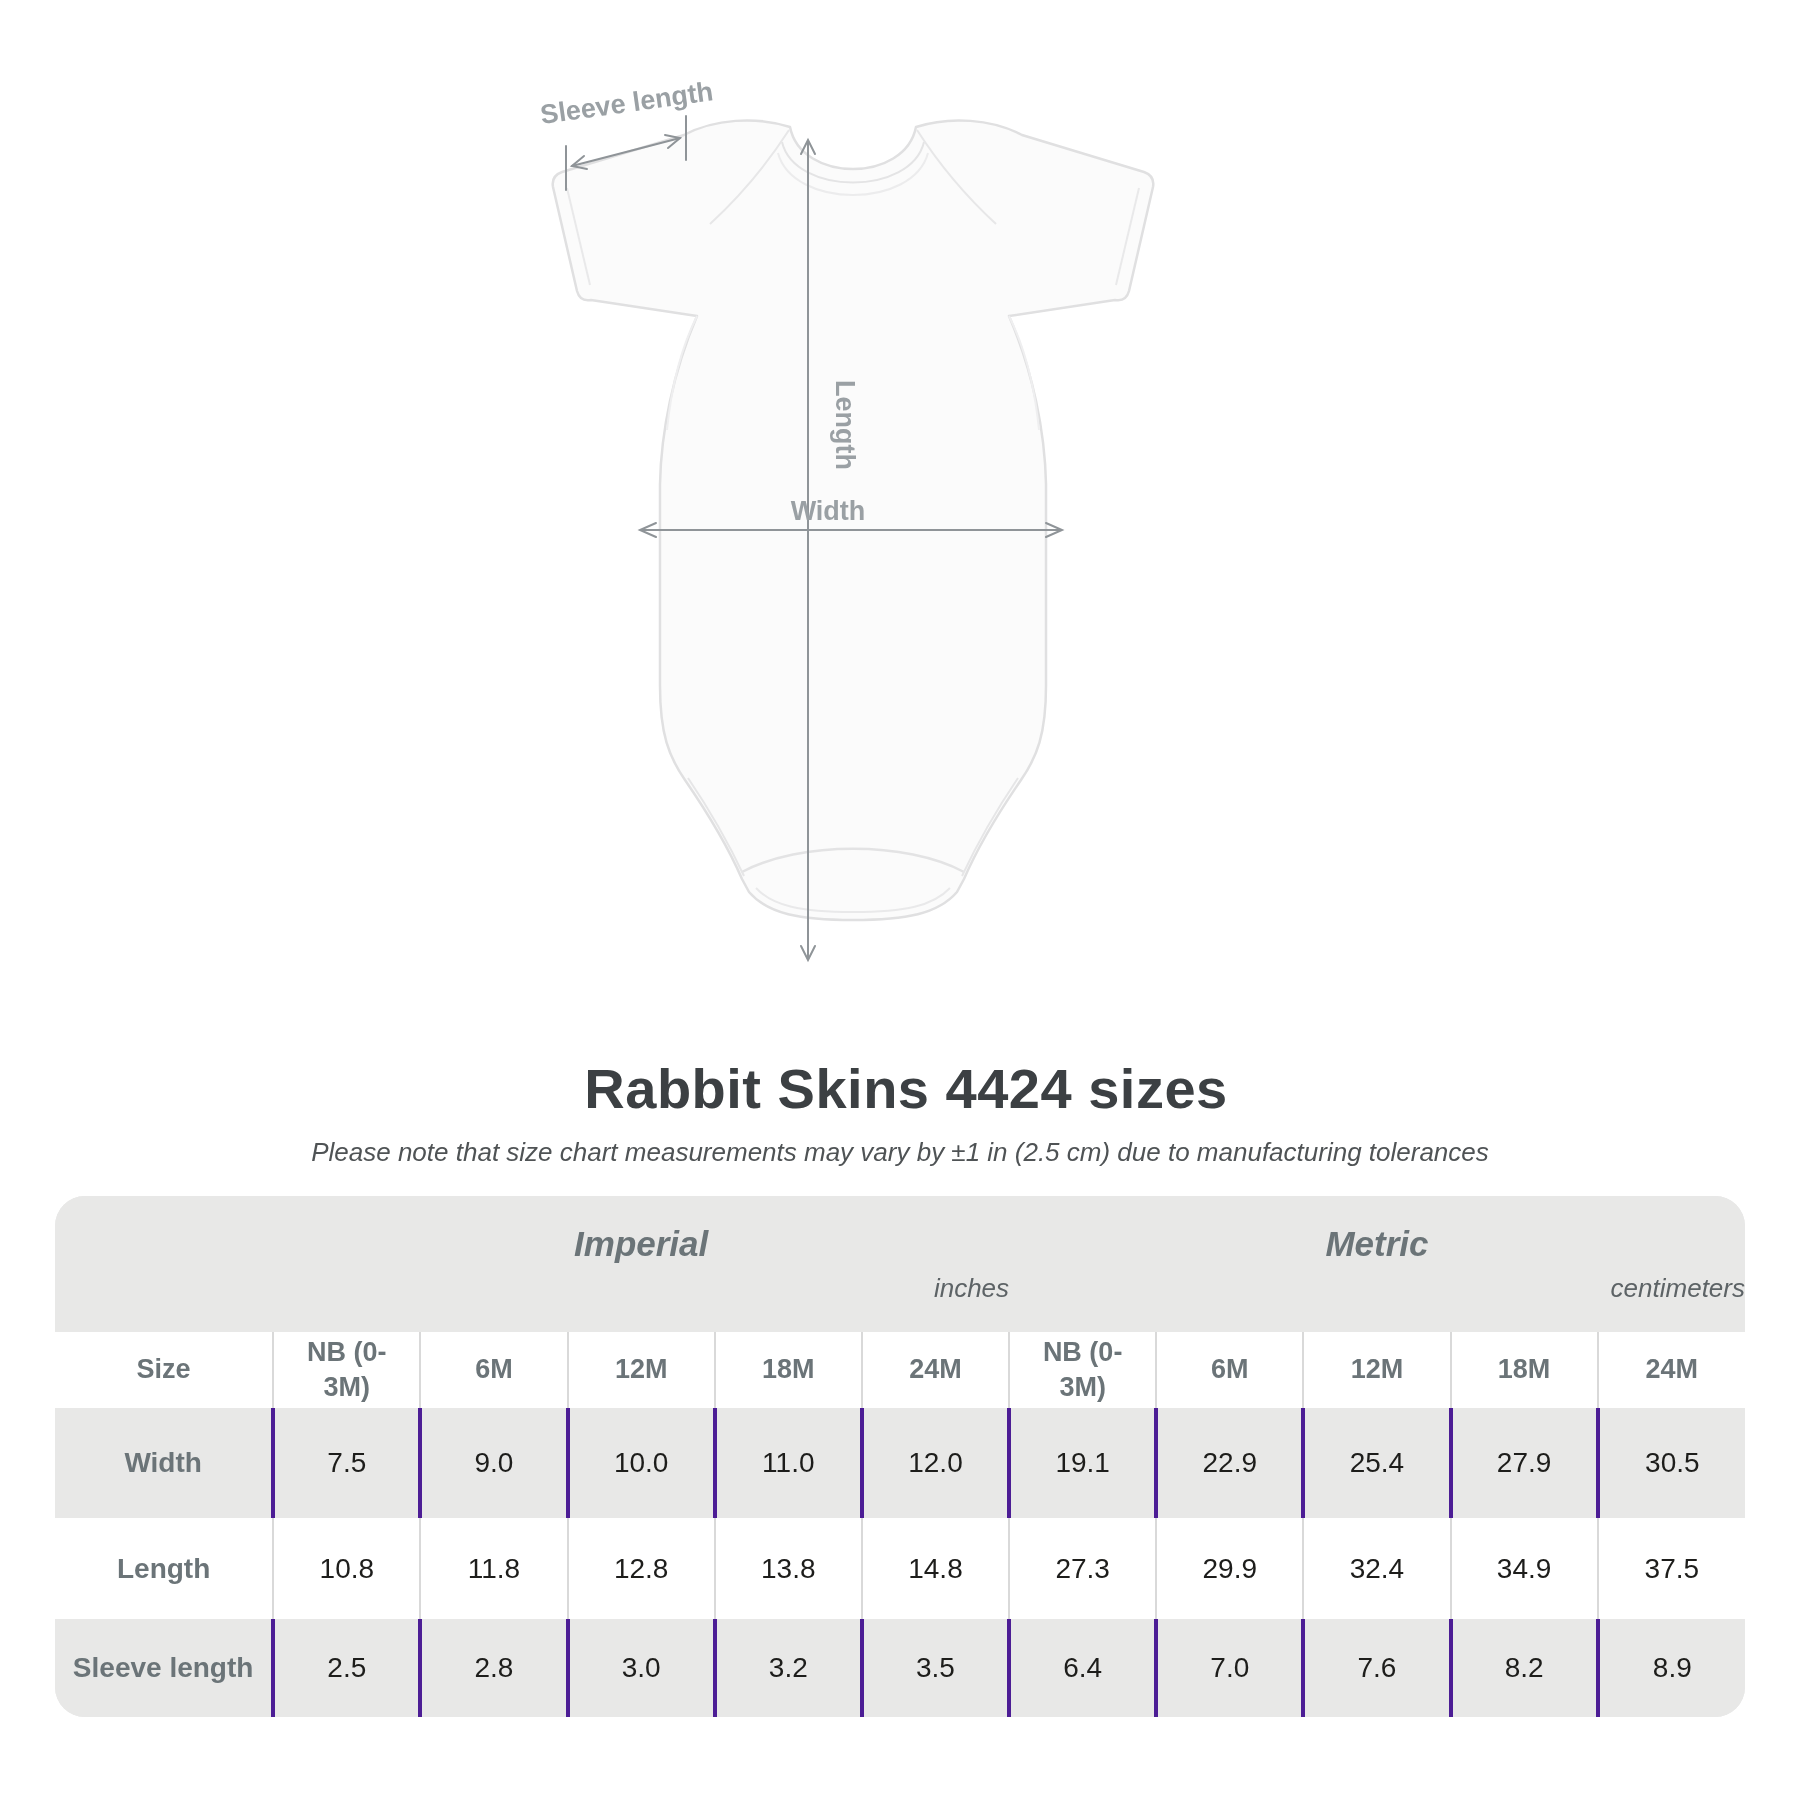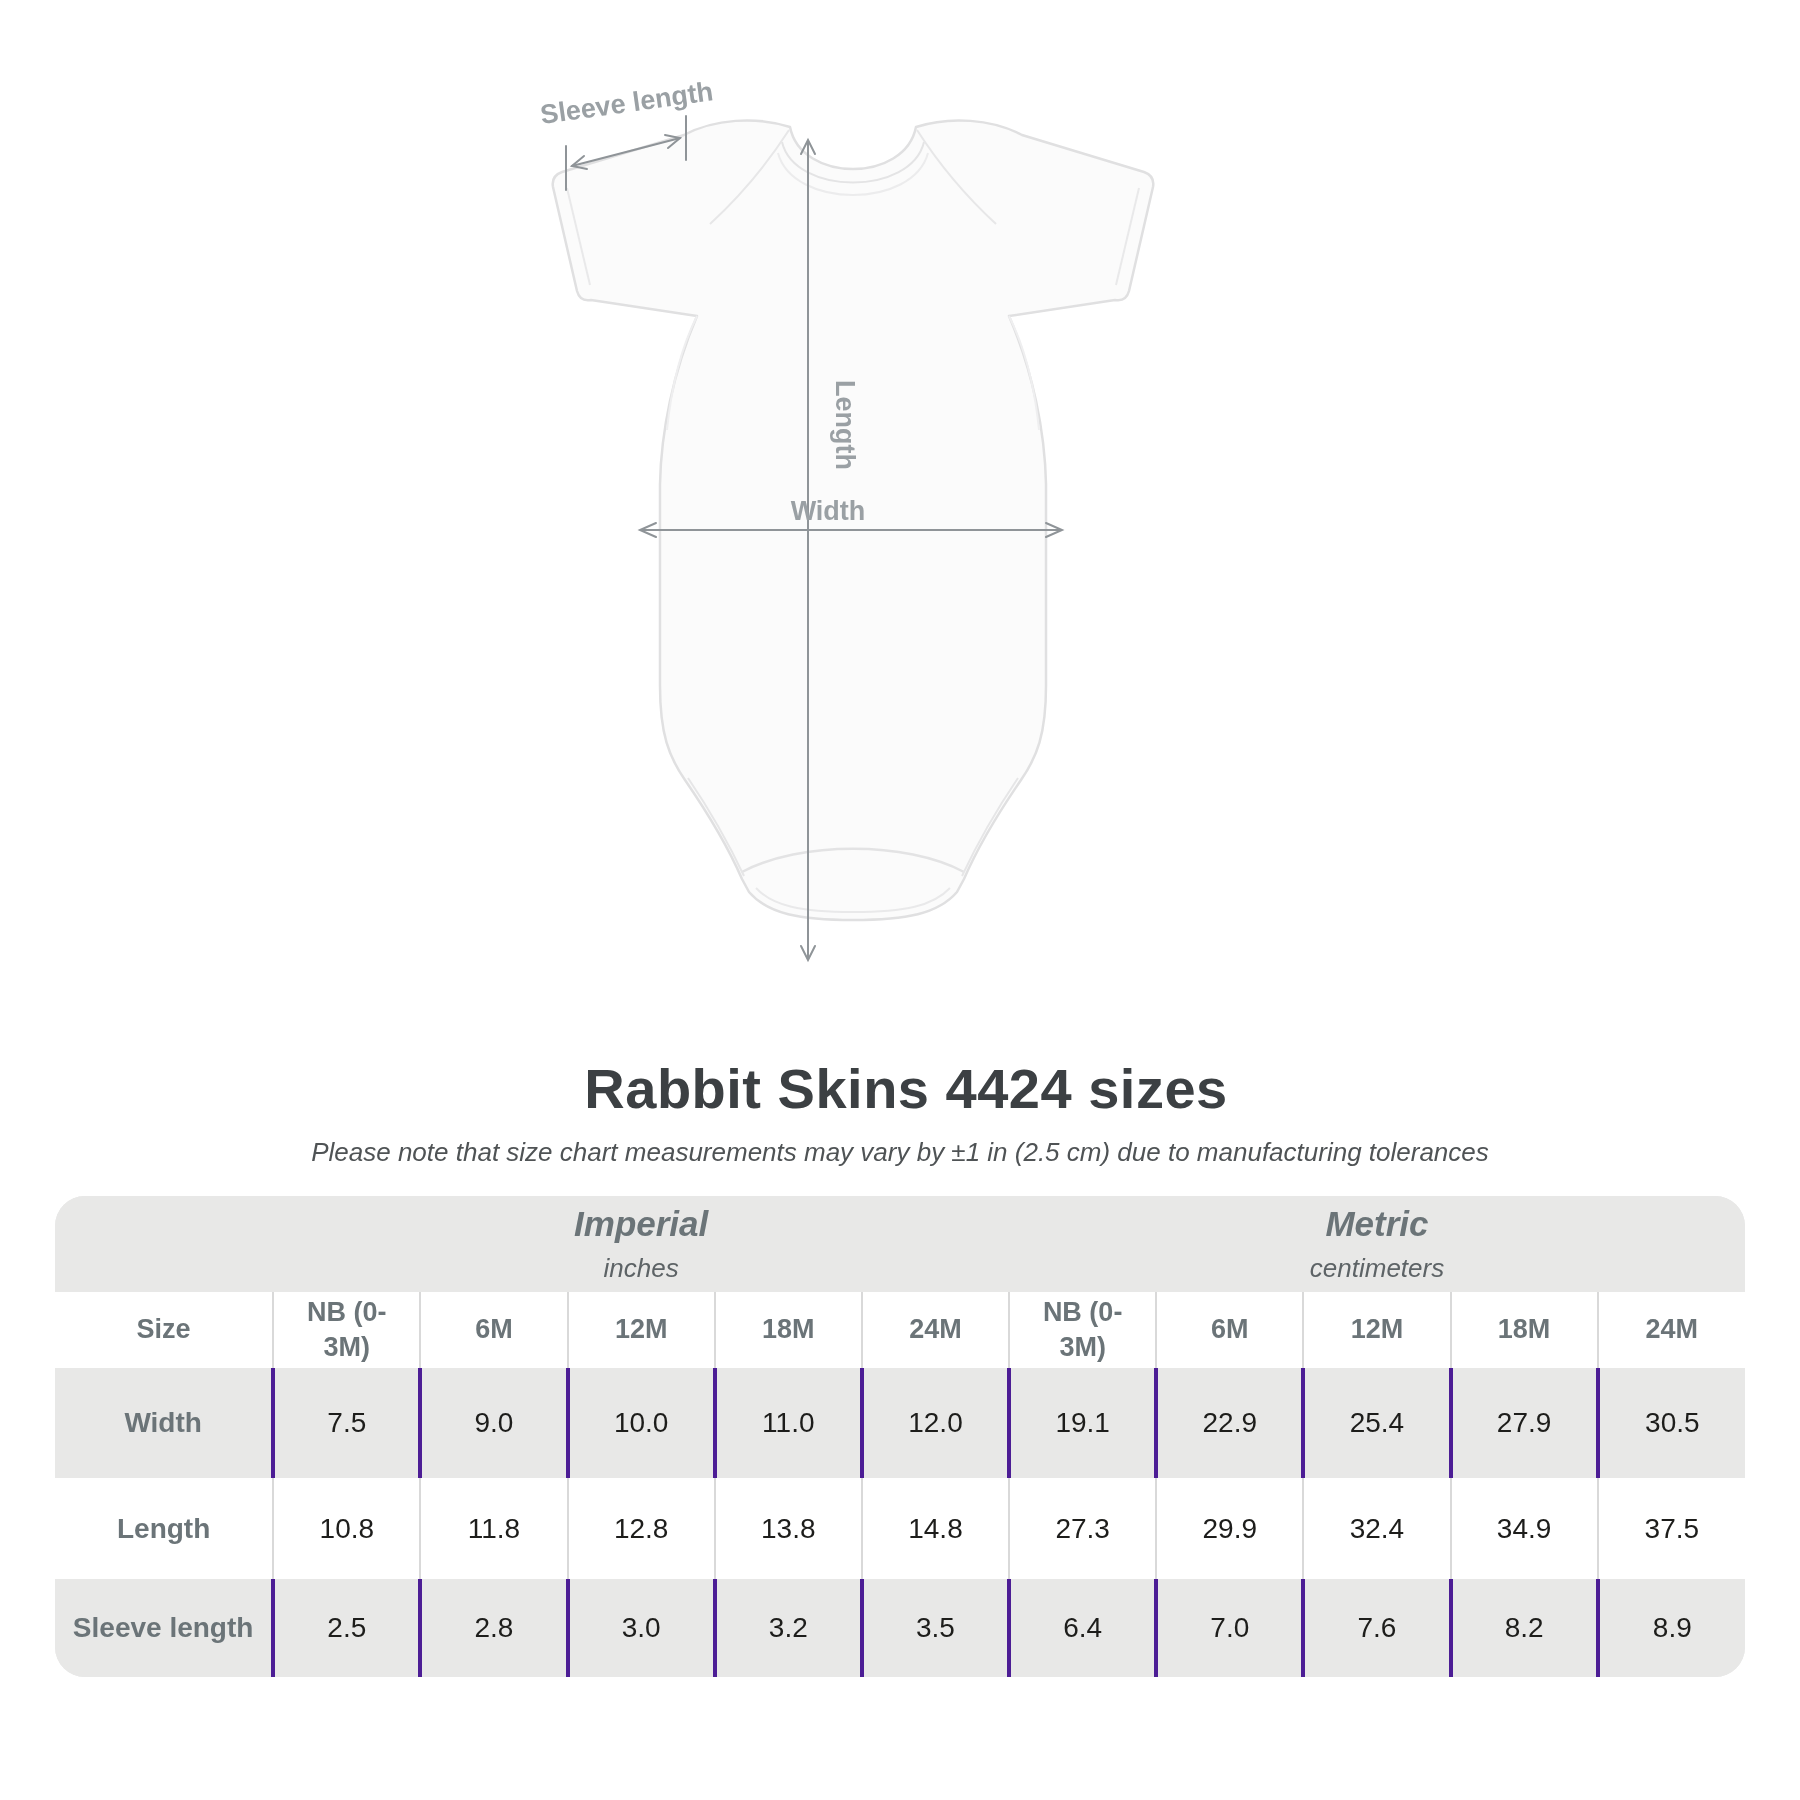--- a/index.html
+++ b/index.html
@@ -37,40 +37,40 @@
     overflow:hidden;
   }
   table.sizes{
     width:100%;
     border-collapse:collapse;
     table-layout:fixed;
   }
   col.c-size{width:218px;}
   col.c-data{width:147px;}
   td,th{padding:0;text-align:center;vertical-align:middle;font-weight:normal;}
-  tr.r-band{height:96px;background:#e8e8e7;}
+  tr.r-band{height:136px;background:#e8e8e7;}
   tr.r-size{height:76px;background:#ffffff;}
   tr.r-width{height:110px;background:#e8e8e7;}
   tr.r-length{height:101px;background:#ffffff;}
   tr.r-sleeve{height:98px;background:#e8e8e7;}
   tr.r-size th + th, tr.r-size td + td,
   tr.r-length td + td{
     border-left:2px solid #d9d9d9;
   }
   tr.r-width td + td,
   tr.r-sleeve td + td{
     border-left:4px solid #4c1d95;
   }
   .group-label{
     font-size:35px;font-weight:bold;font-style:italic;color:#6b7478;
     display:block;line-height:1.15;
   }
   .group-unit{
     font-size:26px;font-style:italic;color:#5d6366;font-weight:normal;
-    display:block;margin-top:8px;
+    display:block;margin-top:8px;text-align:right;
   }
   .hdr{
     font-size:27px;font-weight:bold;color:#6b7478;line-height:1.3;
   }
   .hdr .wrap-narrow{display:inline-block;max-width:92px;}
   .rowlab{
     font-size:28px;font-weight:bold;color:#6b7478;
   }
   .val{
     font-size:28px;color:#1d1d1b;

